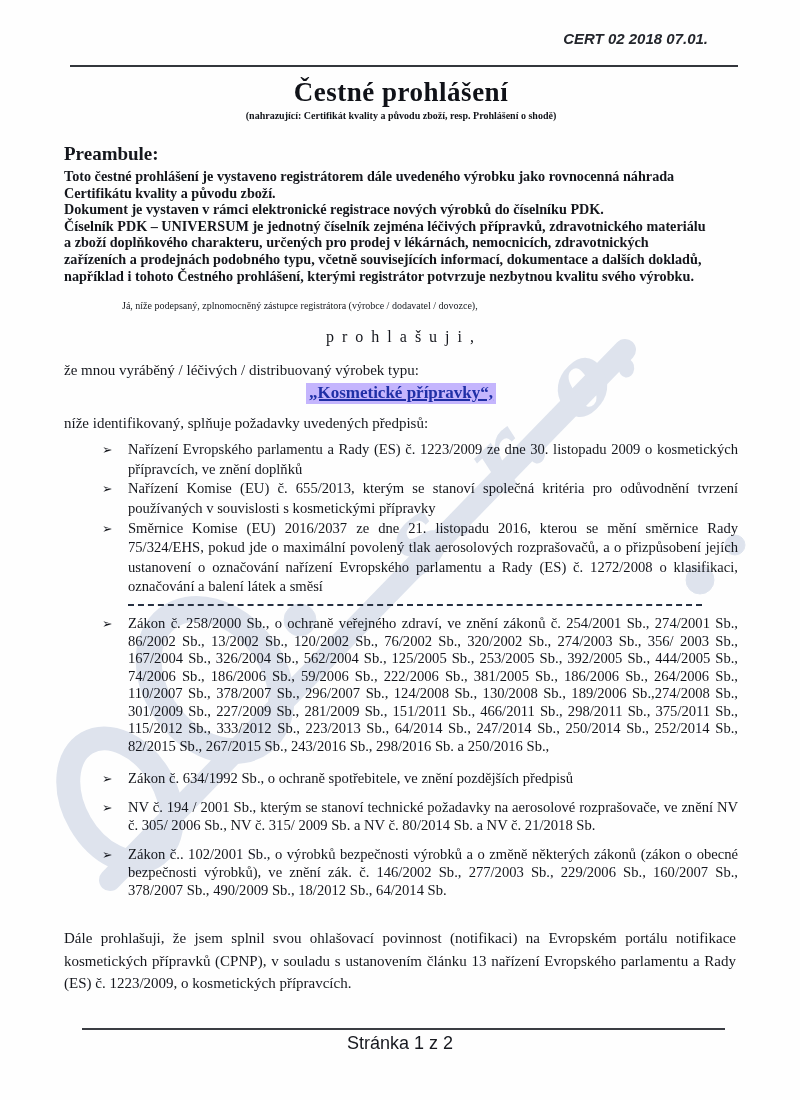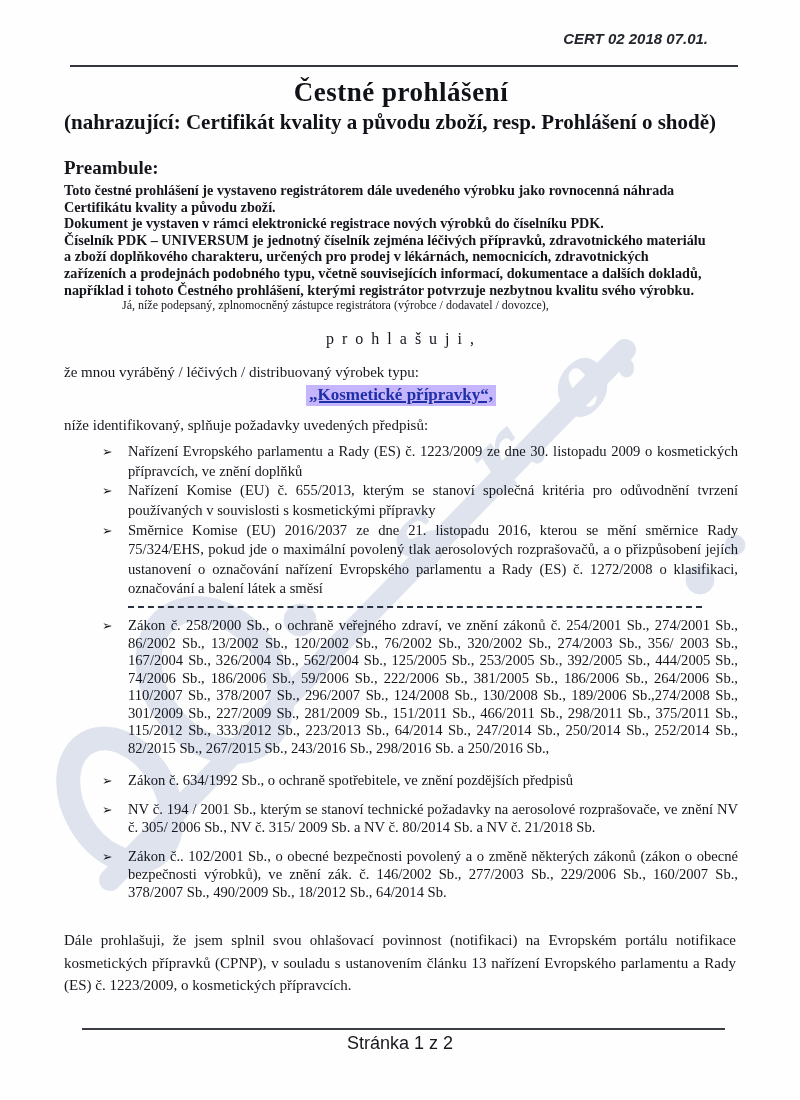--- a/index.html
+++ b/index.html
@@ -15,29 +15,29 @@
     text-align:right;margin-right:30px;
     font-family:"Liberation Sans", sans-serif;
     font-style:italic;font-weight:bold;font-size:15px;color:#23262c;
   }
   .header-rule{border:0;border-top:2px solid #33363c;margin:18px 0 0 6px;}
 
   .title{
     text-align:center;font-weight:bold;font-size:27px;margin:10px 0 2px 0;
     letter-spacing:.5px;color:#101218;
   }
-  .subtitle{font-weight:bold;font-size:21px;color:#101218;}
+  .subtitle{text-align:center;font-weight:bold;font-size:10px;color:#101218;}
 
   .pre-head{font-weight:bold;font-size:19px;margin:22px 0 3px 0;}
   .pre-text{
     font-weight:bold;font-size:14.2px;line-height:16.6px;
     white-space:pre-line;color:#14161c;
   }
 
-  .intro{font-size:12px;margin:0 0 0 0;text-indent:58px;}
+  .intro{font-size:10px;margin:16px 0 0 0;text-indent:58px;}
   .verb{
     text-align:center;font-weight:normal;font-size:16px;letter-spacing:2px;
     margin:17px 0 0 0;
   }
   .typ-line{font-size:15px;margin:16px 0 0 0;}
   .product-wrap{text-align:center;margin:4px 0 0 0;}
   .product{
     display:inline-block;font-weight:bold;font-size:17px;
     color:#1f2fa6;background:#c4b5fd;
     text-decoration:underline;text-decoration-thickness:2px;
@@ -145,21 +145,21 @@
       <li class="first-gap">
         <span class="marker">➢</span>
         <span><span class="b">Zákon č. 634/1992 Sb., o ochraně spotřebitele</span><span>, ve znění pozdějších předpisů</span></span>
       </li>
       <li>
         <span class="marker">➢</span>
         <span><span class="b">NV č. 194 / 2001 Sb., kterým se stanoví technické požadavky na aerosolové rozprašovače,</span><span> ve znění </span><span class="b">NV č. 305/ 2006 Sb., NV č. 315/ 2009 Sb. a NV č. 80/2014 Sb. a NV č. 21/2018 Sb.</span></span>
       </li>
       <li>
         <span class="marker">➢</span>
-        <span><span class="b">Zákon č.. 102/2001 Sb</span><span>., </span><span class="b">o obecné bezpečnosti povolený</span><span> a o změně některých zákonů (zákon o obecné bezpečnosti výrobků), ve znění </span><span class="b">zák. č. 146/2002 Sb., 277/2003 Sb., 229/2006 Sb., 160/2007 Sb., 378/2007 Sb., 490/2009 Sb., 18/2012 Sb., 64/2014 Sb.</span></span>
+        <span><span class="b">Zákon č.. 102/2001 Sb</span><span>., </span><span class="b">o výrobků bezpečnosti výrobků</span><span> a o změně některých zákonů (zákon o obecné bezpečnosti výrobků), ve znění </span><span class="b">zák. č. 146/2002 Sb., 277/2003 Sb., 229/2006 Sb., 160/2007 Sb., 378/2007 Sb., 490/2009 Sb., 18/2012 Sb., 64/2014 Sb.</span></span>
       </li>
     </ul>
 
     <p class="closing"><span>Dále prohlašuji, že jsem splnil svou </span><span class="b">ohlašovací povinnost (notifikaci) na Evropském portálu notifikace kosmetických přípravků (CPNP),</span><span> v souladu s ustanovením článku 13 nařízení Evropského parlamentu a Rady (ES) č. 1223/2009, o kosmetických přípravcích.</span></p>
 
   </div>
 
   <div class="footer">
     <hr class="footer-rule">
     <div class="page-num"><span>Stránka </span><span class="b">1</span><span> z </span><span class="b">2</span></div>

